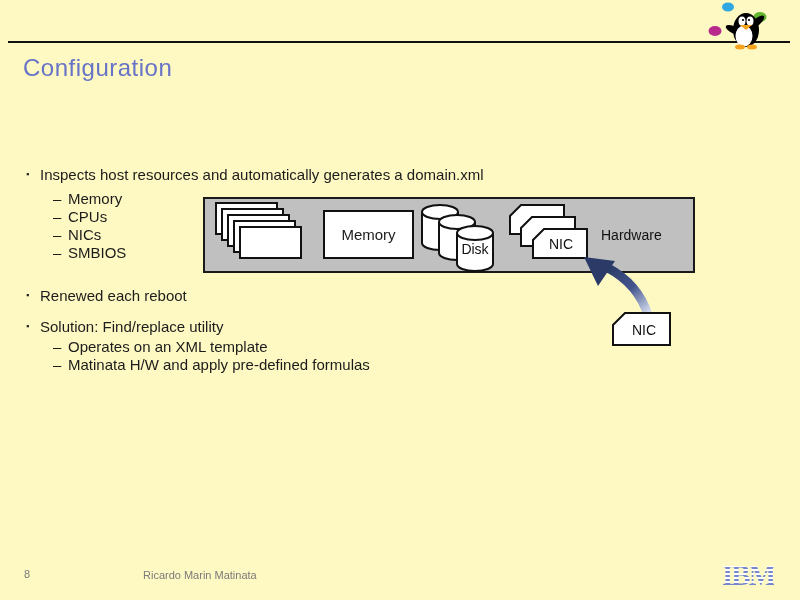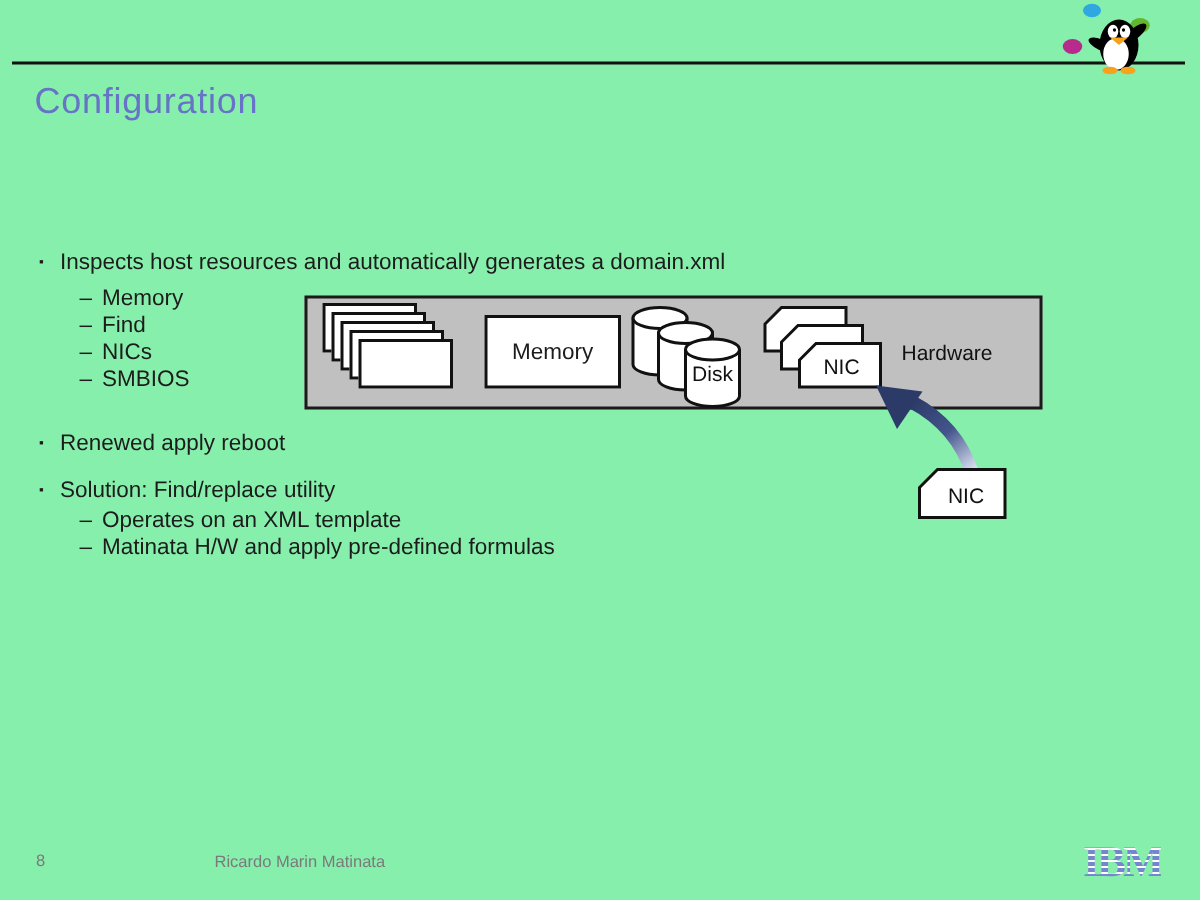--- a/index.html
+++ b/index.html
@@ -1,18 +1,18 @@
 <!DOCTYPE html>
 <html><head>
 <meta charset="utf-8">
 <style>
   * { margin:0; padding:0; box-sizing:border-box; }
   html,body { background:#ffffff; }
   .slide {
-    position:relative; width:800px; height:600px; background:#86efac;
+    position:relative; width:800px; height:600px; background:#fef9c3;
     overflow:hidden; font-family:"Liberation Sans", sans-serif; color:#1c1c1c;
   }
   .top-rule { position:absolute; left:8px; top:41px; width:782px; height:2px; background:#111; }
   .tux { position:absolute; left:698px; top:0px; width:95px; height:50px; }
   .title {
     position:absolute; left:23px; top:54px; font-size:24px; color:#6673C6;
     letter-spacing:0.5px;
   }
   .row { position:absolute; display:flex; align-items:flex-start; font-size:15px; white-space:nowrap; }
   .m-square { width:14px; font-size:9px; line-height:17px; color:#1c1c1c; }
@@ -79,33 +79,33 @@
   <div class="row" style="left:26px; top:166px;">
     <span class="m-square">▪</span>
     <span class="txt">Inspects host resources and automatically generates a domain.xml</span>
   </div>
   <div class="row" style="left:53px; top:190px;">
     <span class="m-dash">–</span>
     <span class="txt">Memory</span>
   </div>
   <div class="row" style="left:53px; top:208px;">
     <span class="m-dash">–</span>
-    <span class="txt">Find</span>
+    <span class="txt">CPUs</span>
   </div>
   <div class="row" style="left:53px; top:226px;">
     <span class="m-dash">–</span>
     <span class="txt">NICs</span>
   </div>
   <div class="row" style="left:53px; top:244px;">
     <span class="m-dash">–</span>
     <span class="txt">SMBIOS</span>
   </div>
   <div class="row" style="left:26px; top:287px;">
     <span class="m-square">▪</span>
-    <span class="txt">Renewed apply reboot</span>
+    <span class="txt">Renewed each reboot</span>
   </div>
   <div class="row" style="left:26px; top:318px;">
     <span class="m-square">▪</span>
     <span class="txt">Solution: Find/replace utility</span>
   </div>
   <div class="row" style="left:53px; top:338px;">
     <span class="m-dash">–</span>
     <span class="txt">Operates on an XML template</span>
   </div>
   <div class="row" style="left:53px; top:356px;">

